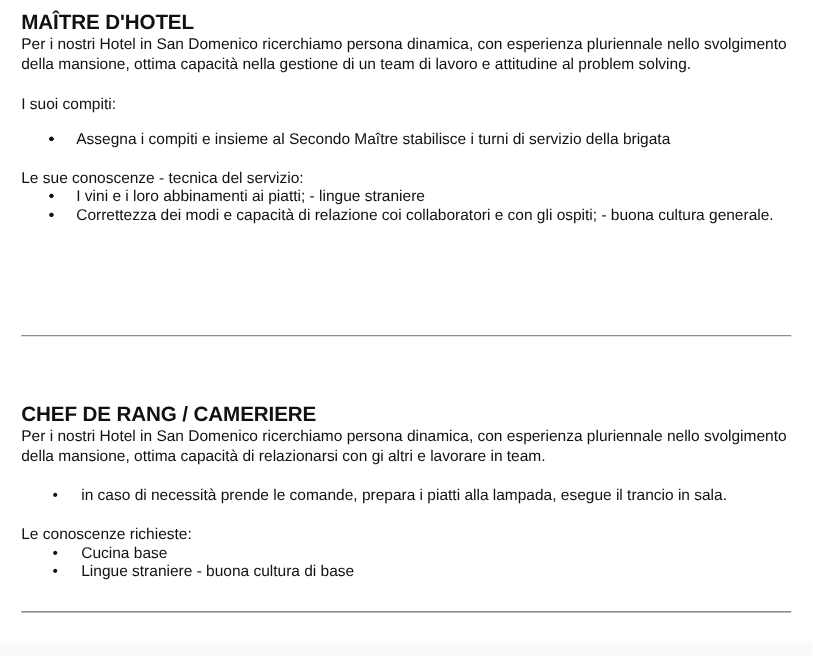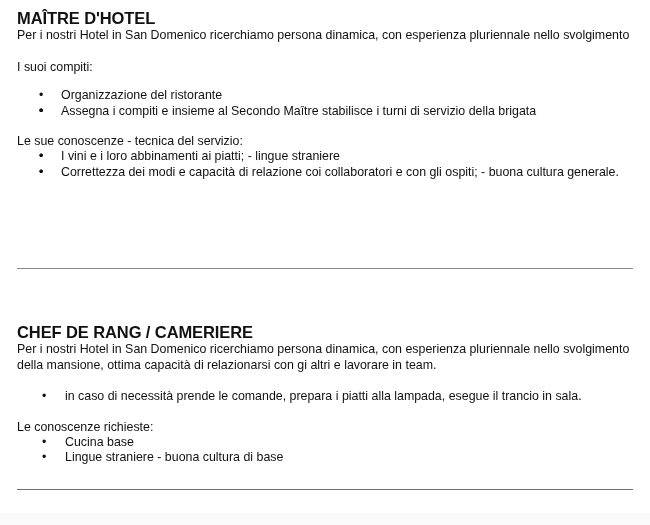--- a/index.html
+++ b/index.html
@@ -84,25 +84,26 @@
     }
   </style>
 </head>
 <body>
 
 <div class="page">
 
   <div class="section" style="top: 9px;">
     <h2 class="job-title">MAÎTRE D'HOTEL</h2>
     <p class="para">Per i nostri Hotel in San Domenico ricerchiamo persona dinamica, con esperienza pluriennale nello svolgimento</p>
+    <p class="para">della mansione, ottima capacità nella gestione di un team di lavoro e attitudine al problem solving.</p>
     <div class="gap"></div>
     <p class="para">I suoi compiti:</p>
     <div style="height: 13px;"></div>
     <ul class="bullets">
-      <li><span class="dot">•</span><span>Organizzazione del ristorante</span></li>
+      <li><span class="dot">•</span></li>
       <li><span class="dot">•</span></li>
       <li><span class="dot">•</span></li>
       <li><span class="dot">•</span><span>Assegna i compiti e insieme al Secondo Maître stabilisce i turni di servizio della brigata</span></li>
     </ul>
     <div style="height: 14px;"></div>
     <p class="para">Le sue conoscenze - tecnica del servizio:</p>
     <ul class="bullets">
       <li><span class="dot">•</span></li>
       <li><span class="dot">•</span><span>I vini e i loro abbinamenti ai piatti; - lingue straniere</span></li>
       <li><span class="dot">•</span></li>

